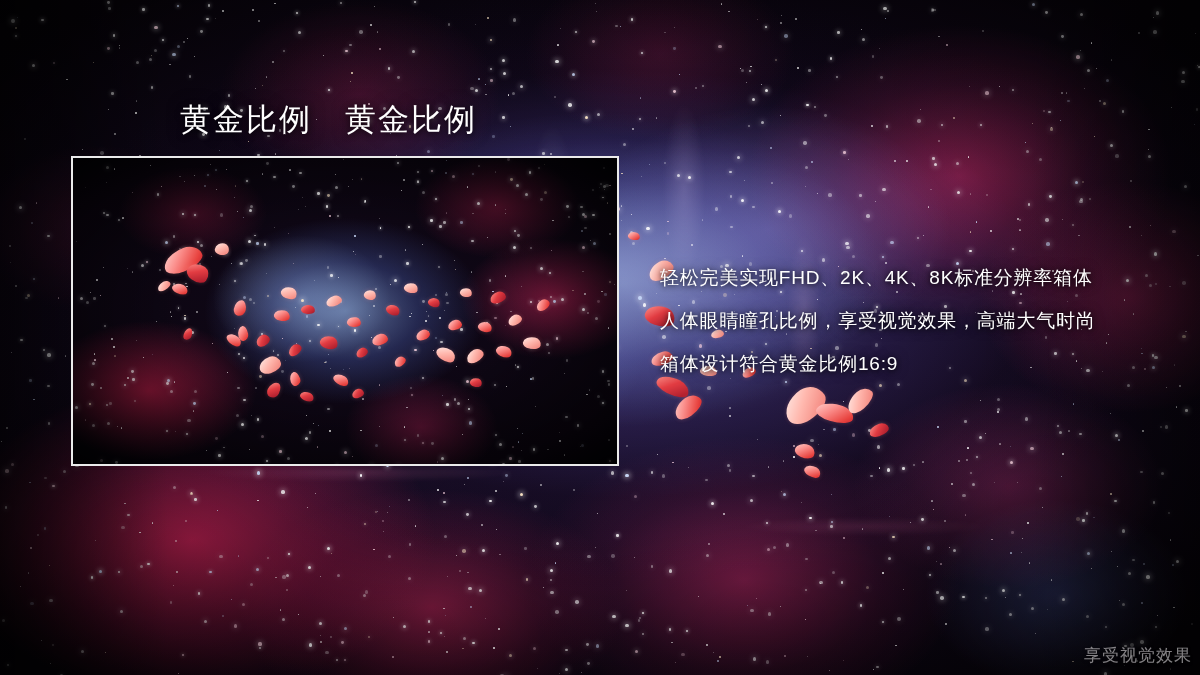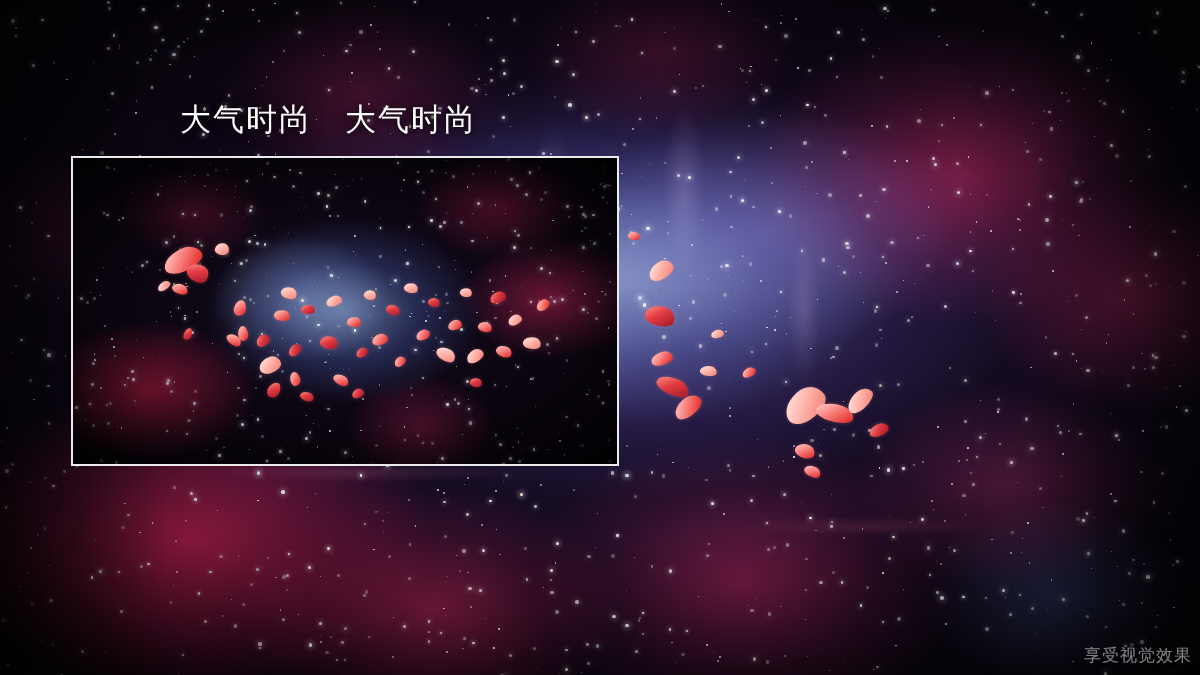--- a/index.html
+++ b/index.html
@@ -1783,18 +1783,23 @@
       <span class="petal deep" style="left:490px;top:292px;width:16px;height:11px;transform:rotate(-16deg);"></span>
       <span class="petal " style="left:496px;top:346px;width:16px;height:11px;transform:rotate(26deg);"></span>
       <span class="petal pale" style="left:508px;top:315px;width:14px;height:10px;transform:rotate(-22deg);"></span>
       <span class="petal pale" style="left:523px;top:337px;width:18px;height:12px;transform:rotate(12deg);"></span>
       <span class="petal " style="left:536px;top:300px;width:14px;height:10px;transform:rotate(-30deg);"></span>
       <span class="petal deep" style="left:470px;top:378px;width:12px;height:9px;transform:rotate(18deg);"></span>
       <span class="petal deep" style="left:352px;top:389px;width:12px;height:9px;transform:rotate(-14deg);"></span>
       <span class="petal deep" style="left:300px;top:392px;width:14px;height:9px;transform:rotate(24deg);"></span>
     </div>
 
-  <div id="slide-title">大气时尚　大气时尚</div>
-
+  <div id="slide-title">黄金比例　黄金比例</div>
+
+  <div id="body-copy">
+    <div class="body-line">轻松完美实现FHD、2K、4K、8K标准分辨率箱体</div>
+    <div class="body-line">人体眼睛瞳孔比例，享受视觉效果，高端大气时尚</div>
+    <div class="body-line">箱体设计符合黄金比例16:9</div>
+  </div>
 
   <div id="watermark">享受视觉效果</div>
 
 </div>
 
 </body></html>

